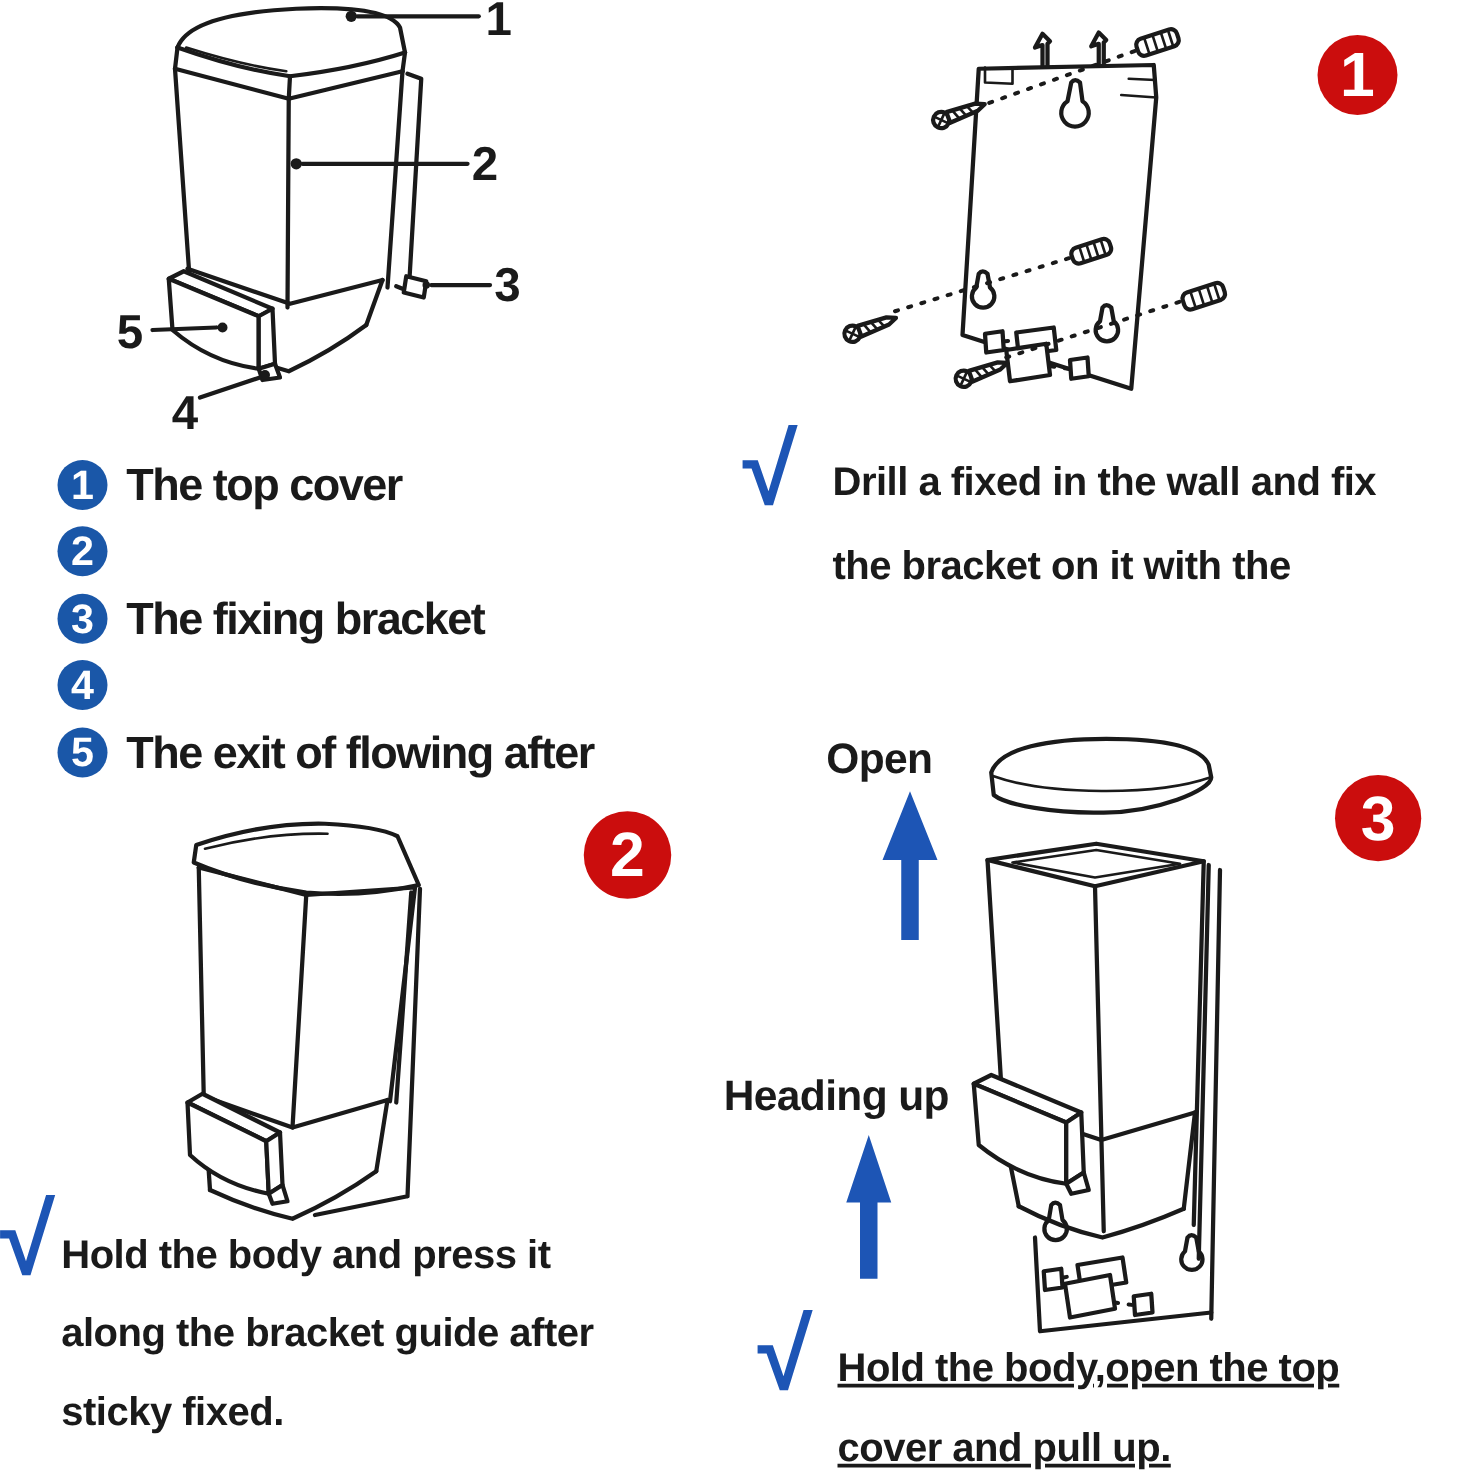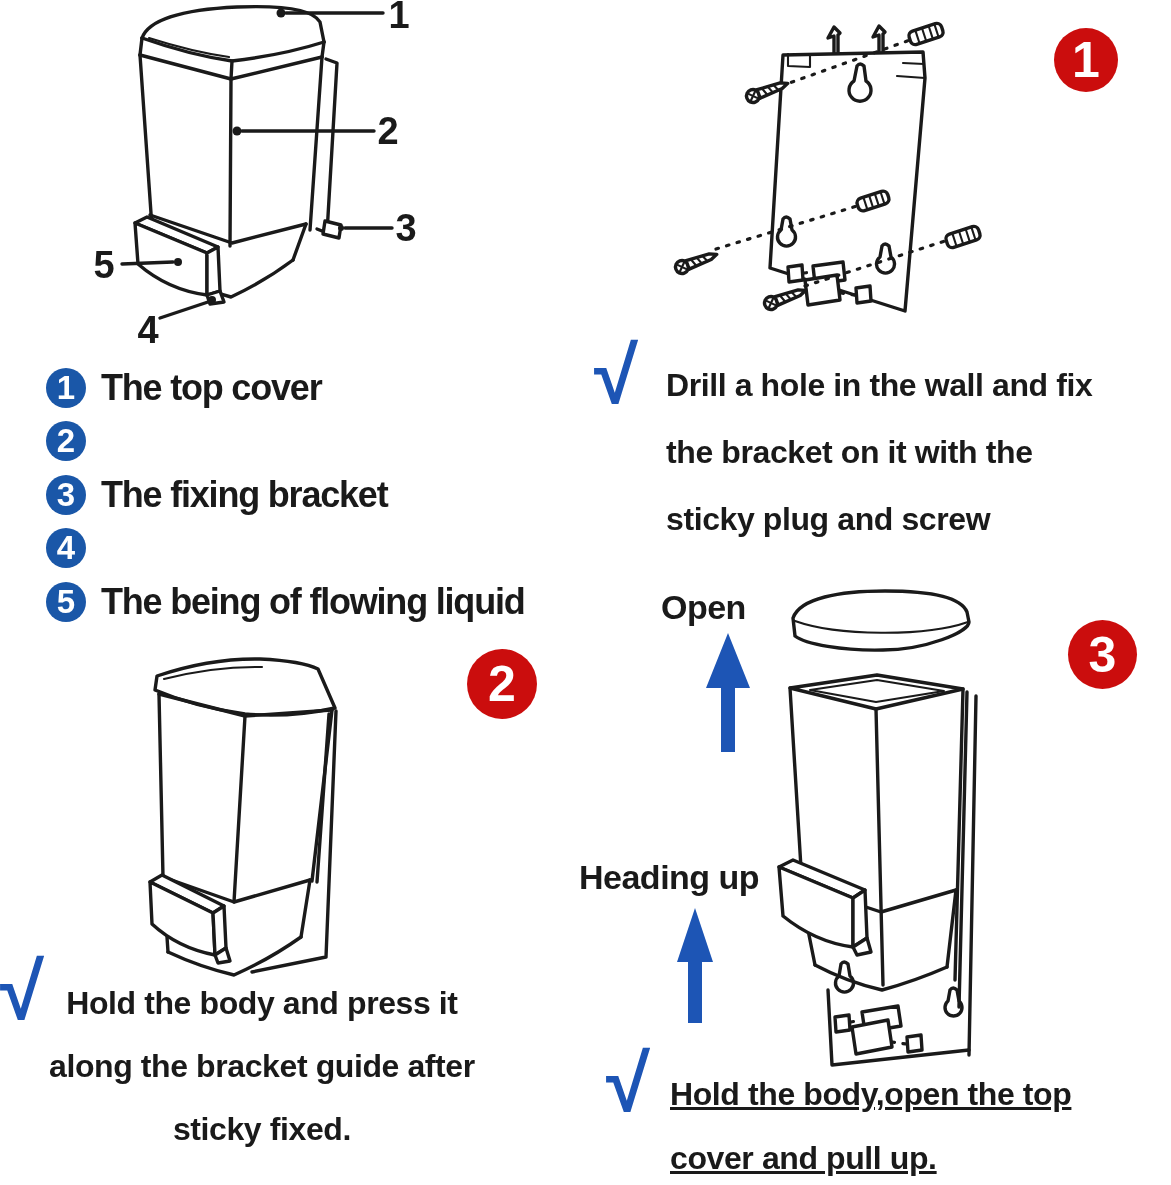--- a/index.html
+++ b/index.html
@@ -29,21 +29,21 @@
   .badge { position:absolute; border-radius:50%; background:#cb0d0d; color:#ffffff;
            display:flex; align-items:center; justify-content:center;
            font:bold 50px "Liberation Sans", sans-serif; }
 
   
   .check { position:absolute; color:#1d55b5; font:bold 80px/1 "Liberation Sans", sans-serif; }
 
   
   .steplines div { font:bold 32px "Liberation Sans", sans-serif; letter-spacing:-0.4px; white-space:nowrap; }
   .lh67 div { line-height:67px; }
-  .lh63 div { line-height:63px;text-align:center; }
+  .lh63 div { line-height:63px; }
   .lh64 div { line-height:64px;text-decoration:underline; }
 
   .annot { position:absolute; font:bold 34px "Liberation Sans", sans-serif; letter-spacing:-0.5px; white-space:nowrap; }
 </style>
 </head>
 <body>
 
 <div class="sheet">
 
   <svg class="abs" style="left:0;top:0" width="585" height="352" viewBox="0 0 585 352">
@@ -107,21 +107,21 @@
     </div>
     <div class="row">
       <span class="bullet">3</span>
       <span class="plabel">The fixing bracket</span>
     </div>
     <div class="row">
       <span class="bullet">4</span>
     </div>
     <div class="row">
       <span class="bullet">5</span>
-      <span class="plabel">The being of flowing liquid</span>
+      <span class="plabel">The exit of flowing after</span>
     </div>
   </div>
 
   <svg class="abs" style="left:585px;top:0" width="586" height="360" viewBox="0 0 586 360">
     <g>
 
       <path class="ln" d="M198,55 L338,52 L340,78 L320,311 L185,268 Z"></path>
 
       <path class="thin" d="M203,54 L203,66 L225,67 L225,54"></path>
 
@@ -177,23 +177,22 @@
     </g>
     <g transform="translate(378,237) rotate(-18)">
       <rect class="lnf" x="-17" y="-7" width="34" height="14" rx="5"></rect>
       <path class="thin" d="M-9,-6.5 L-9,6.5 M-2,-7 L-2,7 M5,-7 L5,7 M11,-6.5 L11,6.5"></path>
     </g>
   </svg>
 
   <div class="badge" style="left:1054px;top:28px;width:64px;height:64px;">1</div>
   <span class="check" style="left:594px;top:336px;">√</span>
   <div class="abs steplines lh67" style="left:666px;top:352px;">
-    <div>Drill a hole in the wall and fix</div>
+    <div>Drill a fixed in the wall and fix</div>
     <div>the bracket on it with the</div>
-    <div>sticky plug and screw</div>
   </div>
 
   <svg class="abs" style="left:100px;top:630px" width="480" height="370" viewBox="0 0 480 370">
     <g>
 
       <path class="ln" d="M236,81 L226,327 M229,84 L217,252 M226,327 L152,342"></path>
 
       <path class="ln" d="M57,46 Q110,28 160,29 Q202,31 218,39 L235,78 Q190,88 145,84 Q95,77 55,60 Z"></path>
       <path class="thin" d="M64,49 Q115,36 162,37"></path>
 

